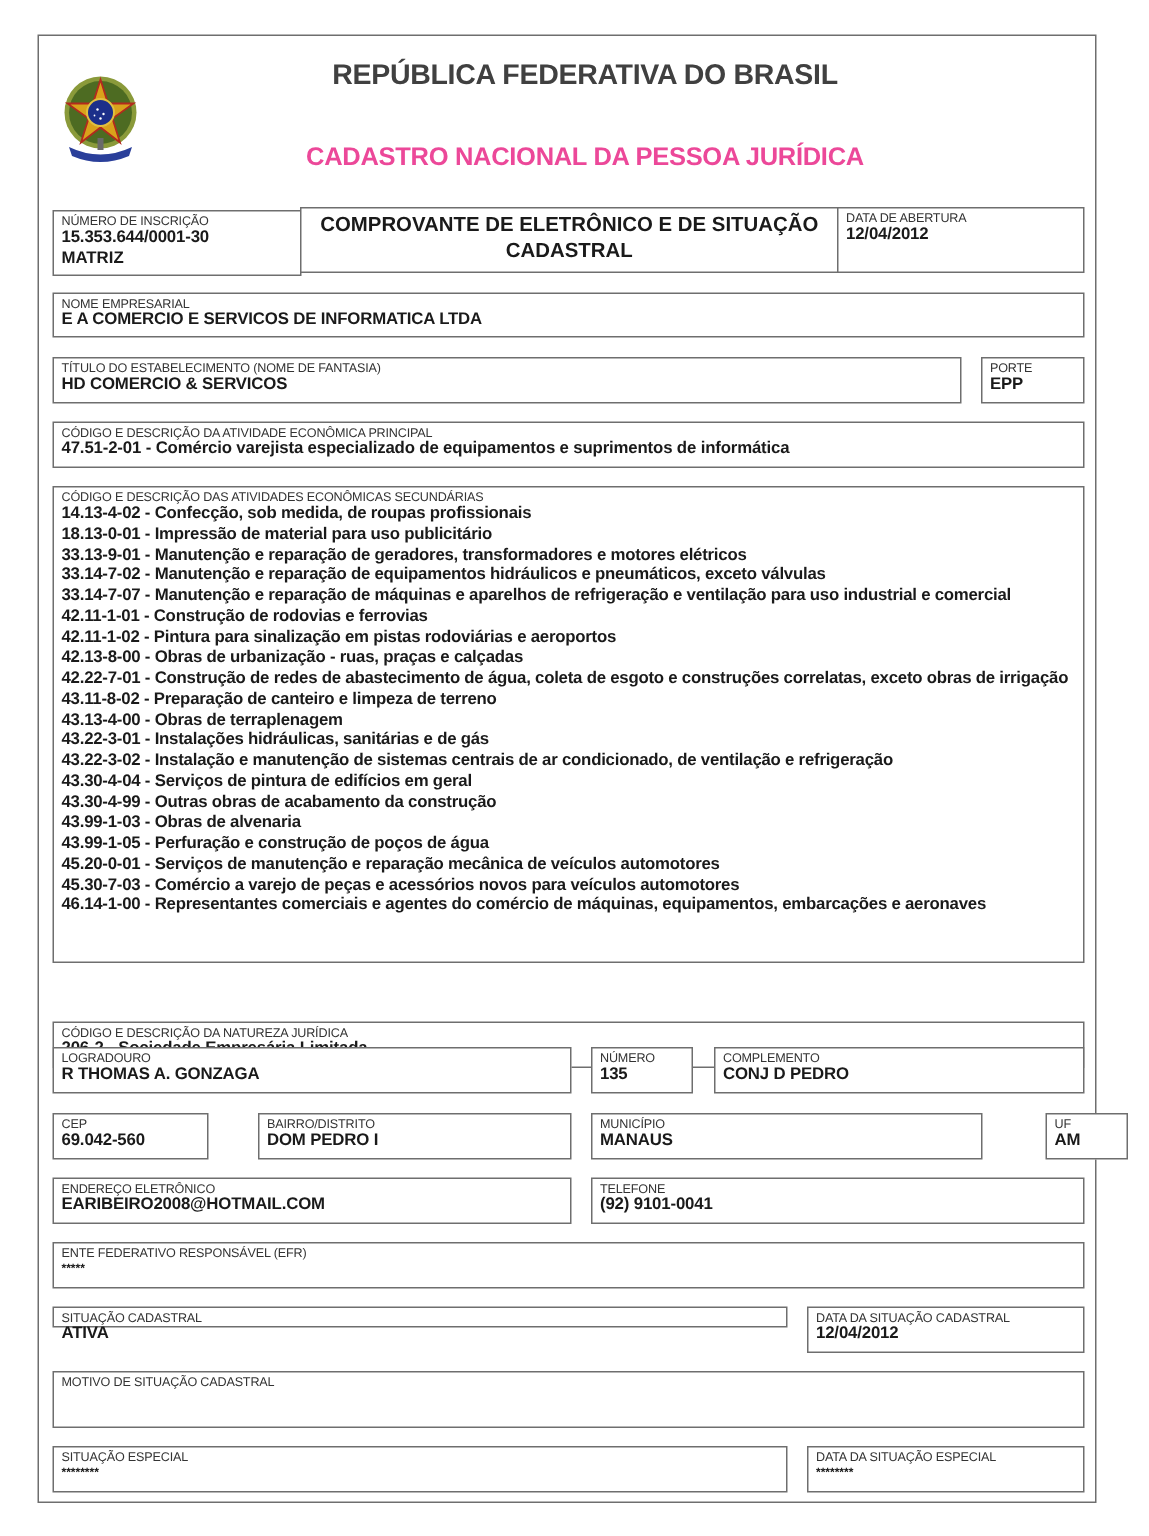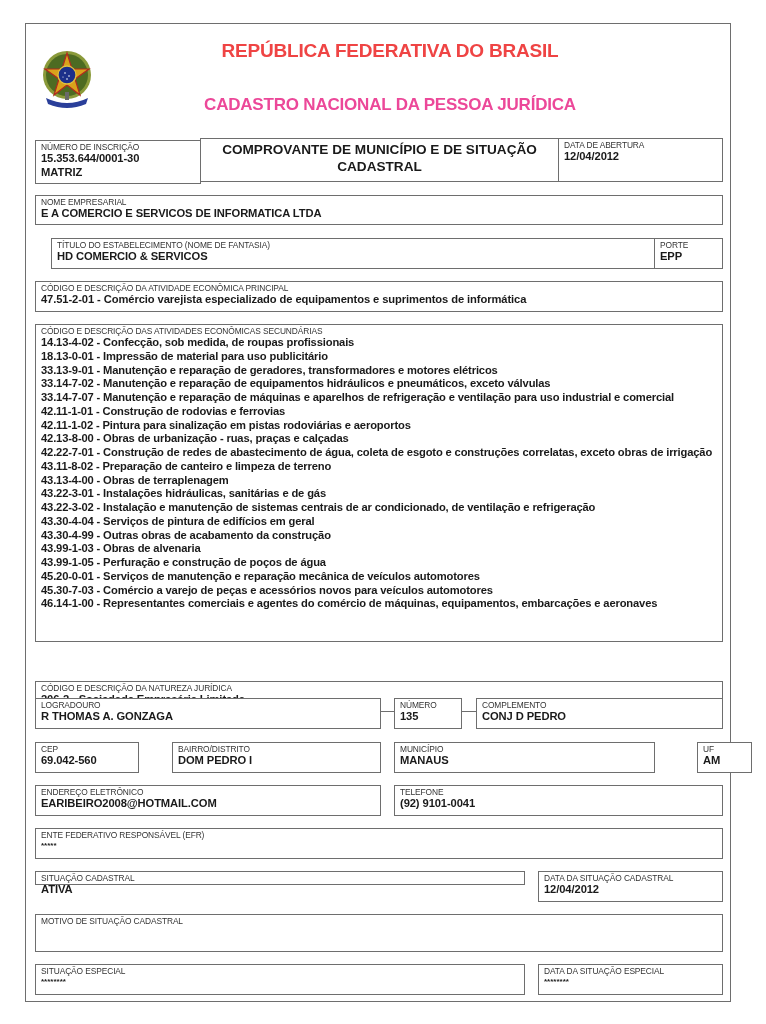--- a/index.html
+++ b/index.html
@@ -1,19 +1,19 @@
 <!DOCTYPE html>
 <html><head>
 <meta charset="utf-8">
 <style>
   html, body { margin:0; padding:0; background:#ffffff; }
   body { width:766px; height:1024px; position:relative; overflow:hidden; font-family:"Liberation Sans", sans-serif; color:#1a1a1a; }
   .frame { position:absolute; left:25px; top:23px; width:706px; height:979px; border:1px solid #6e6e6e; box-sizing:border-box; }
   .logo { position:absolute; left:38px; top:48px; width:58px; height:62px; }
-  .title1 { position:absolute; left:110px; width:560px; top:40px; text-align:center; font-size:19px; font-weight:bold; letter-spacing:-0.2px; color:#ef4444; }
+  .title1 { position:absolute; left:110px; width:560px; top:40px; text-align:center; font-size:19px; font-weight:bold; letter-spacing:-0.2px; color:#404040; }
   .title2 { position:absolute; left:110px; width:560px; top:95px; text-align:center; font-size:17px; font-weight:bold; letter-spacing:-0.2px; color:#ec4899; }
   .box { position:absolute; border:1px solid #6e6e6e; box-sizing:border-box; background:#fff; }
   .lbl { position:absolute; left:5px; top:1px; font-size:8.4px; color:#333; white-space:nowrap; letter-spacing:-0.1px; }
   .val { position:absolute; left:5px; top:11px; font-size:11.2px; font-weight:bold; color:#1a1a1a; white-space:nowrap; letter-spacing:-0.1px; }
   .val.small { font-size:8px; top:12px; letter-spacing:0; }
   .val2 { position:absolute; left:5px; top:25px; font-size:11.2px; font-weight:bold; color:#1a1a1a; }
   .center-title { position:absolute; left:0; right:0; top:2px; text-align:center; font-size:13.6px; font-weight:bold; line-height:17px; color:#1a1a1a; }
   .list { position:absolute; left:5px; top:11px; right:8px; margin:0; padding:0; list-style:none; }
   .list li { font-size:11.2px; font-weight:bold; line-height:13.75px; color:#1a1a1a; letter-spacing:-0.15px; }
 </style>
@@ -38,35 +38,35 @@
 <div class="title1">REPÚBLICA FEDERATIVA DO BRASIL</div>
 <div class="title2">CADASTRO NACIONAL DA PESSOA JURÍDICA</div>
 
 <div class="box" style="left:35px;top:140px;width:166px;height:44px;">
   <div class="lbl">NÚMERO DE INSCRIÇÃO</div>
   <div class="val">15.353.644/0001-30</div>
   <div class="val2">MATRIZ</div>
 </div>
 <div class="box" style="left:200px;top:138px;width:359px;height:44px;">
   <div class="center-title">
-    <div>COMPROVANTE DE MUNICÍPIO E DE SITUAÇÃO</div>
+    <div>COMPROVANTE DE ELETRÔNICO E DE SITUAÇÃO</div>
     <div>CADASTRAL</div>
   </div>
 </div>
 <div class="box" style="left:558px;top:138px;width:165px;height:44px;">
   <div class="lbl">DATA DE ABERTURA</div>
   <div class="val">12/04/2012</div>
 </div>
 
 <div class="box" style="left:35px;top:195px;width:688px;height:30px;">
   <div class="lbl">NOME EMPRESARIAL</div>
   <div class="val">E A COMERCIO E SERVICOS DE INFORMATICA LTDA</div>
 </div>
 
-<div class="box" style="left:35px;top:238px;width:606px;height:31px;margin-left:16px;">
+<div class="box" style="left:35px;top:238px;width:606px;height:31px;">
   <div class="lbl">TÍTULO DO ESTABELECIMENTO (NOME DE FANTASIA)</div>
   <div class="val">HD COMERCIO &amp; SERVICOS</div>
 </div>
 <div class="box" style="left:654px;top:238px;width:69px;height:31px;">
   <div class="lbl">PORTE</div>
   <div class="val">EPP</div>
 </div>
 
 <div class="box" style="left:35px;top:281px;width:688px;height:31px;">
   <div class="lbl">CÓDIGO E DESCRIÇÃO DA ATIVIDADE ECONÔMICA PRINCIPAL</div>

